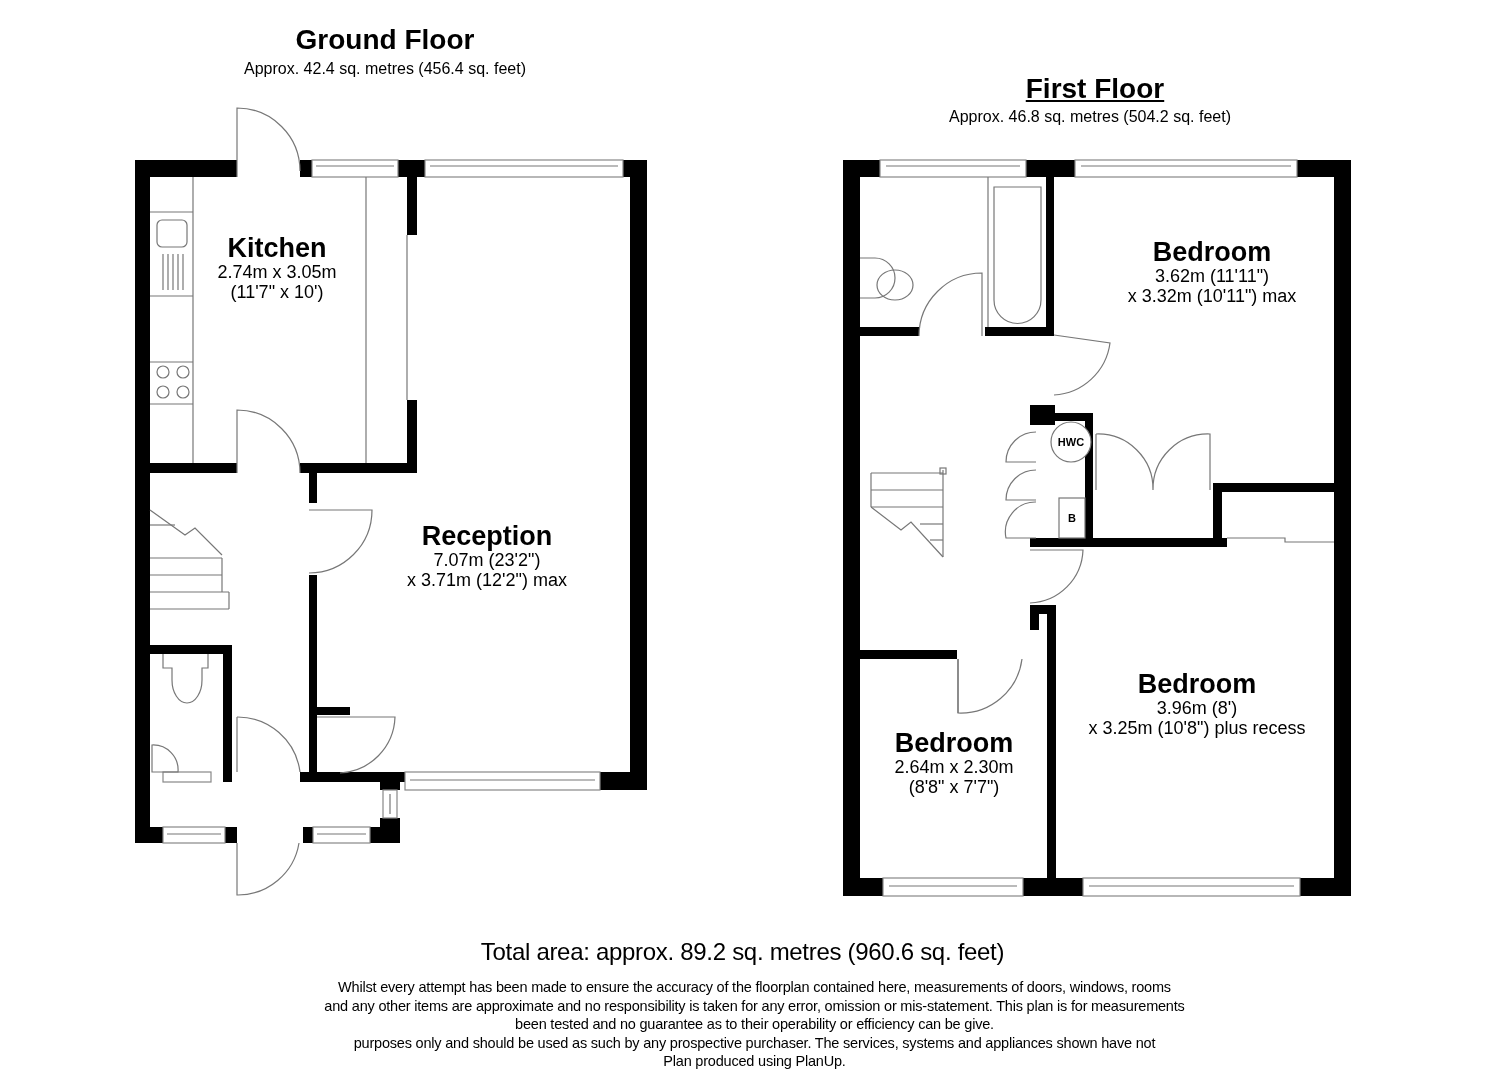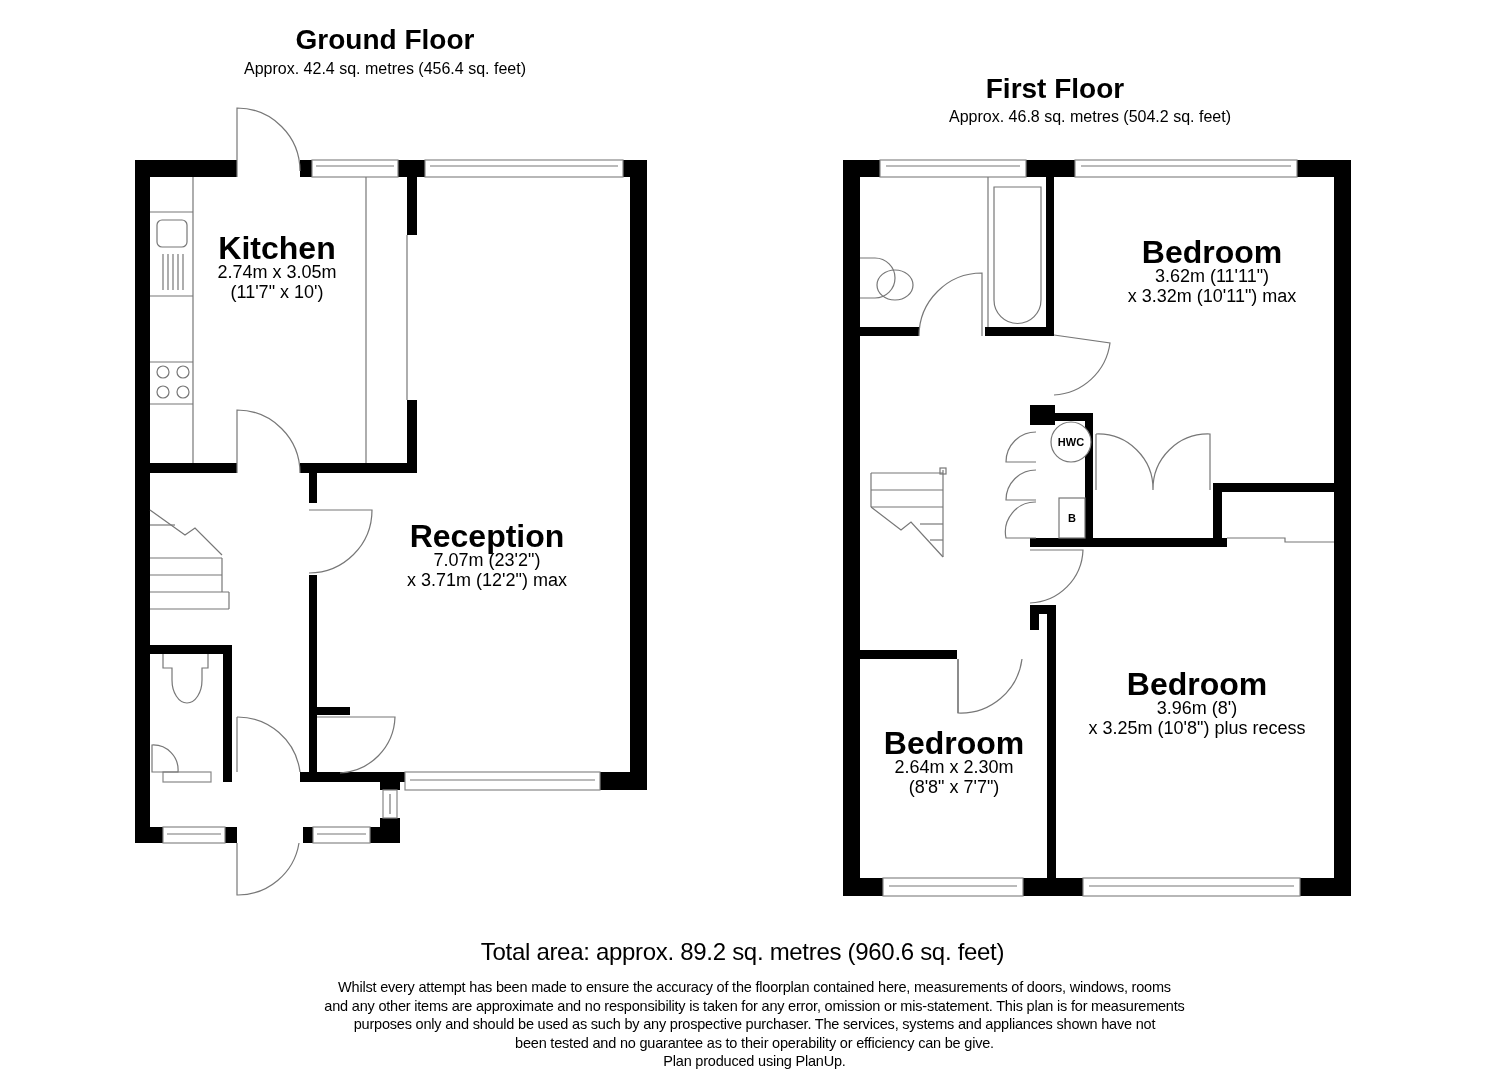--- a/index.html
+++ b/index.html
@@ -1,21 +1,21 @@
 <!DOCTYPE html>
 <html><head>
 <meta charset="utf-8">
 <style>
   html, body { margin: 0; padding: 0; background: #ffffff; }
   body { width: 1485px; height: 1080px; position: relative; overflow: hidden; font-family: "Liberation Sans", sans-serif; color: #000; }
   .abs { position: absolute; }
   .floor-title { font-weight: bold; font-size: 28px; text-align: center; white-space: nowrap; }
   .floor-sub { font-size: 16px; text-align: center; white-space: nowrap; }
   .room-label { position: absolute; text-align: center; white-space: nowrap; transform: translateX(-50%); line-height: 20px; }
-  .room-name { font-weight: bold; font-size: 32px; line-height: 28px; display: block; }
+  .room-name { font-weight: bold; font-size: 27px; line-height: 28px; display: block; }
   .room-dim { font-size: 18px; display: block; }
   .total { font-size: 24px; text-align: center; width: 100%; letter-spacing: -0.3px; }
   .disclaimer { font-size: 14.5px; text-align: center; width: 100%; line-height: 18.5px; letter-spacing: -0.2px; }
   .disclaimer span { display: block; padding-left: 24px; }
   svg { position: absolute; left: 0; top: 0; }
   .w { fill: #000; }
   .thin { fill: none; stroke: #777; stroke-width: 1.2; }
   .win { fill: #fff; stroke: #888; stroke-width: 1.2; }
   .badge { font-weight: bold; font-size: 11px; font-family: "Liberation Sans", sans-serif; }
 </style>
@@ -206,21 +206,21 @@
       <line x1="930" y1="540" x2="943" y2="540"></line>
       <line x1="943" y1="470" x2="943" y2="557"></line>
       <rect x="940" y="468" width="6" height="6"></rect>
     </g>
   </g>
 </svg>
 
 <div class="abs floor-title" style="left:230px; top:24px; width:310px;">Ground Floor</div>
 <div class="abs floor-sub" style="left:200px; top:60px; width:370px;">Approx. 42.4 sq. metres (456.4 sq. feet)</div>
 
-<div class="abs floor-title" style="left:900px; top:73px; width:310px;">First Floor</div>
+<div class="abs floor-title" style="left:940px; top:73px; width:310px;text-decoration:underline;">First Floor</div>
 <div class="abs floor-sub" style="left:905px; top:108px; width:370px;">Approx. 46.8 sq. metres (504.2 sq. feet)</div>
 
 <div class="room-label" style="left:277px; top:234px;">
   <span class="room-name">Kitchen</span>
   <span class="room-dim">2.74m x 3.05m</span>
   <span class="room-dim">(11'7" x 10')</span>
 </div>
 <div class="room-label" style="left:487px; top:522px;">
   <span class="room-name">Reception</span>
   <span class="room-dim">7.07m (23'2")</span>
@@ -240,16 +240,16 @@
 <div class="room-label" style="left:954px; top:729px;">
   <span class="room-name">Bedroom</span>
   <span class="room-dim">2.64m x 2.30m</span>
   <span class="room-dim">(8'8" x 7'7")</span>
 </div>
 
 <div class="abs total" style="left:0; top:938px;">Total area: approx. 89.2 sq. metres (960.6 sq. feet)</div>
 <div class="abs disclaimer" style="left:0; top:978px;">
   <span>Whilst every attempt has been made to ensure the accuracy of the floorplan contained here, measurements of doors, windows, rooms</span>
   <span>and any other items are approximate and no responsibility is taken for any error, omission or mis-statement. This plan is for measurements</span>
+  <span>been tested and no guarantee as to their operability or efficiency can be give.</span>
   <span>purposes only and should be used as such by any prospective purchaser. The services, systems and appliances shown have not</span>
-  <span>been tested and no guarantee as to their operability or efficiency can be give.</span>
   <span>Plan produced using PlanUp.</span>
 </div>
 
 </body></html>

